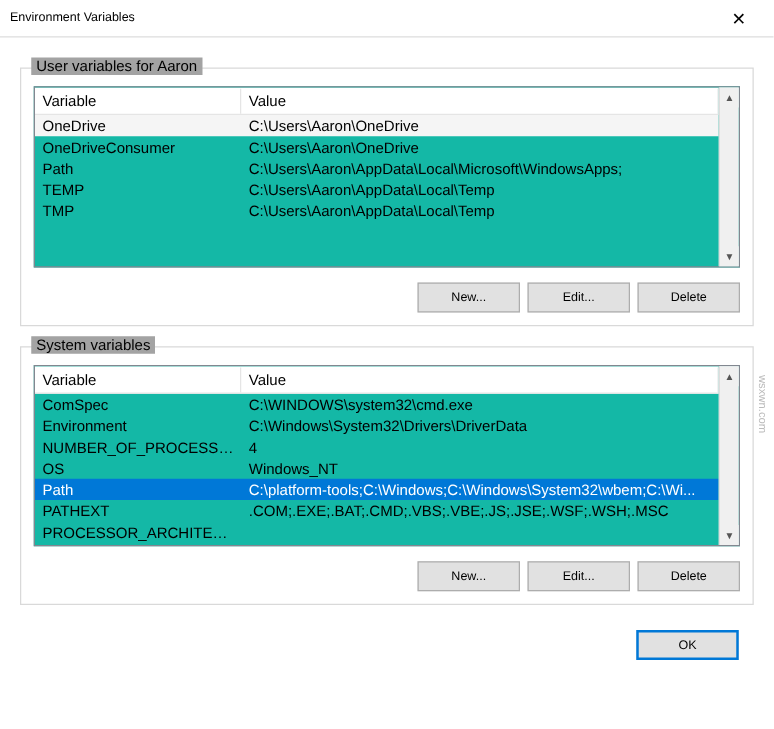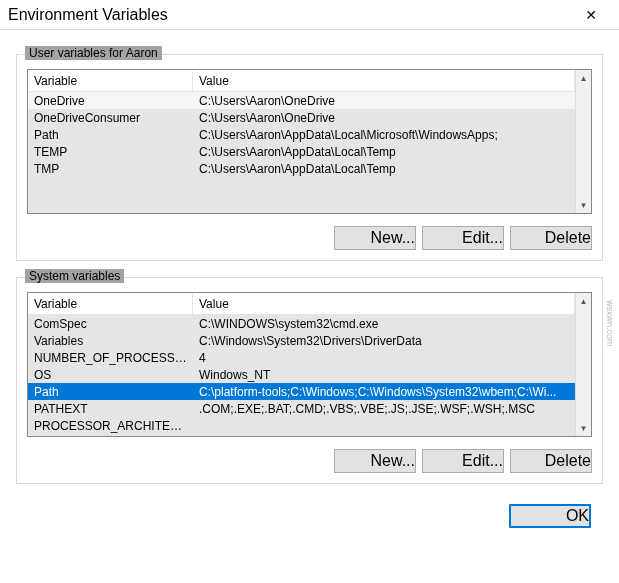--- a/index.html
+++ b/index.html
@@ -14,21 +14,21 @@
     }
     .titlebar {
       height: 30px;
       display: flex;
       align-items: center;
       padding: 0 8px;
       border-bottom: 1px solid #ddd;
     }
     .titlebar-text {
       flex: 1;
-      font-size: 16px;
+      font-size: 10px;
     }
     .close-btn {
       width: 40px;
       height: 28px;
       display: flex;
       align-items: center;
       justify-content: center;
       font-size: 14px;
       cursor: pointer;
     }
@@ -44,21 +44,21 @@
     .group-label {
       position: absolute;
       top: -9px;
       left: 8px;
       background: #a3a3a3;
       padding: 0 4px;
       font-size: 12px;
     }
     .table-wrap {
       border: 1px solid #828790;
-      background: #e5e5e5;
+      background: #14b8a6;
       height: 145px;
       display: flex;
       margin-top: 4px;
     }
     .table-wrap-sys {
       height: 145px;
     }
     .table-body {
       flex: 1;
       overflow: hidden;
@@ -117,23 +117,22 @@
       justify-content: flex-end;
       gap: 6px;
       margin-top: 12px;
     }
     .btn {
       width: 82px;
       height: 24px;
       border: 1px solid #adadad;
       background: #e1e1e1;
       font-family: inherit;
-      font-size: 16px;
+      font-size: 10px;
       cursor: pointer;
-      text-align: right;
     }
     .btn.default {
       border: 2px solid #0078d7;
       background: #e1e1e1;
     }
     .footer {
       display: flex;
       justify-content: flex-end;
       gap: 6px;
       padding: 10px 28px 10px 16px;
@@ -210,21 +209,21 @@
       <div class="table-body">
         <div class="thead">
           <div class="th col-var">Variable</div>
           <div class="th col-val">Value</div>
         </div>
         <div class="tr">
           <div class="td col-var">ComSpec</div>
           <div class="td col-val">C:\WINDOWS\system32\cmd.exe</div>
         </div>
         <div class="tr">
-          <div class="td col-var">Variables</div>
+          <div class="td col-var">Environment</div>
           <div class="td col-val">C:\Windows\System32\Drivers\DriverData</div>
         </div>
         <div class="tr">
           <div class="td col-var">NUMBER_OF_PROCESSORS</div>
           <div class="td col-val">4</div>
         </div>
         <div class="tr">
           <div class="td col-var">OS</div>
           <div class="td col-val">Windows_NT</div>
         </div>

